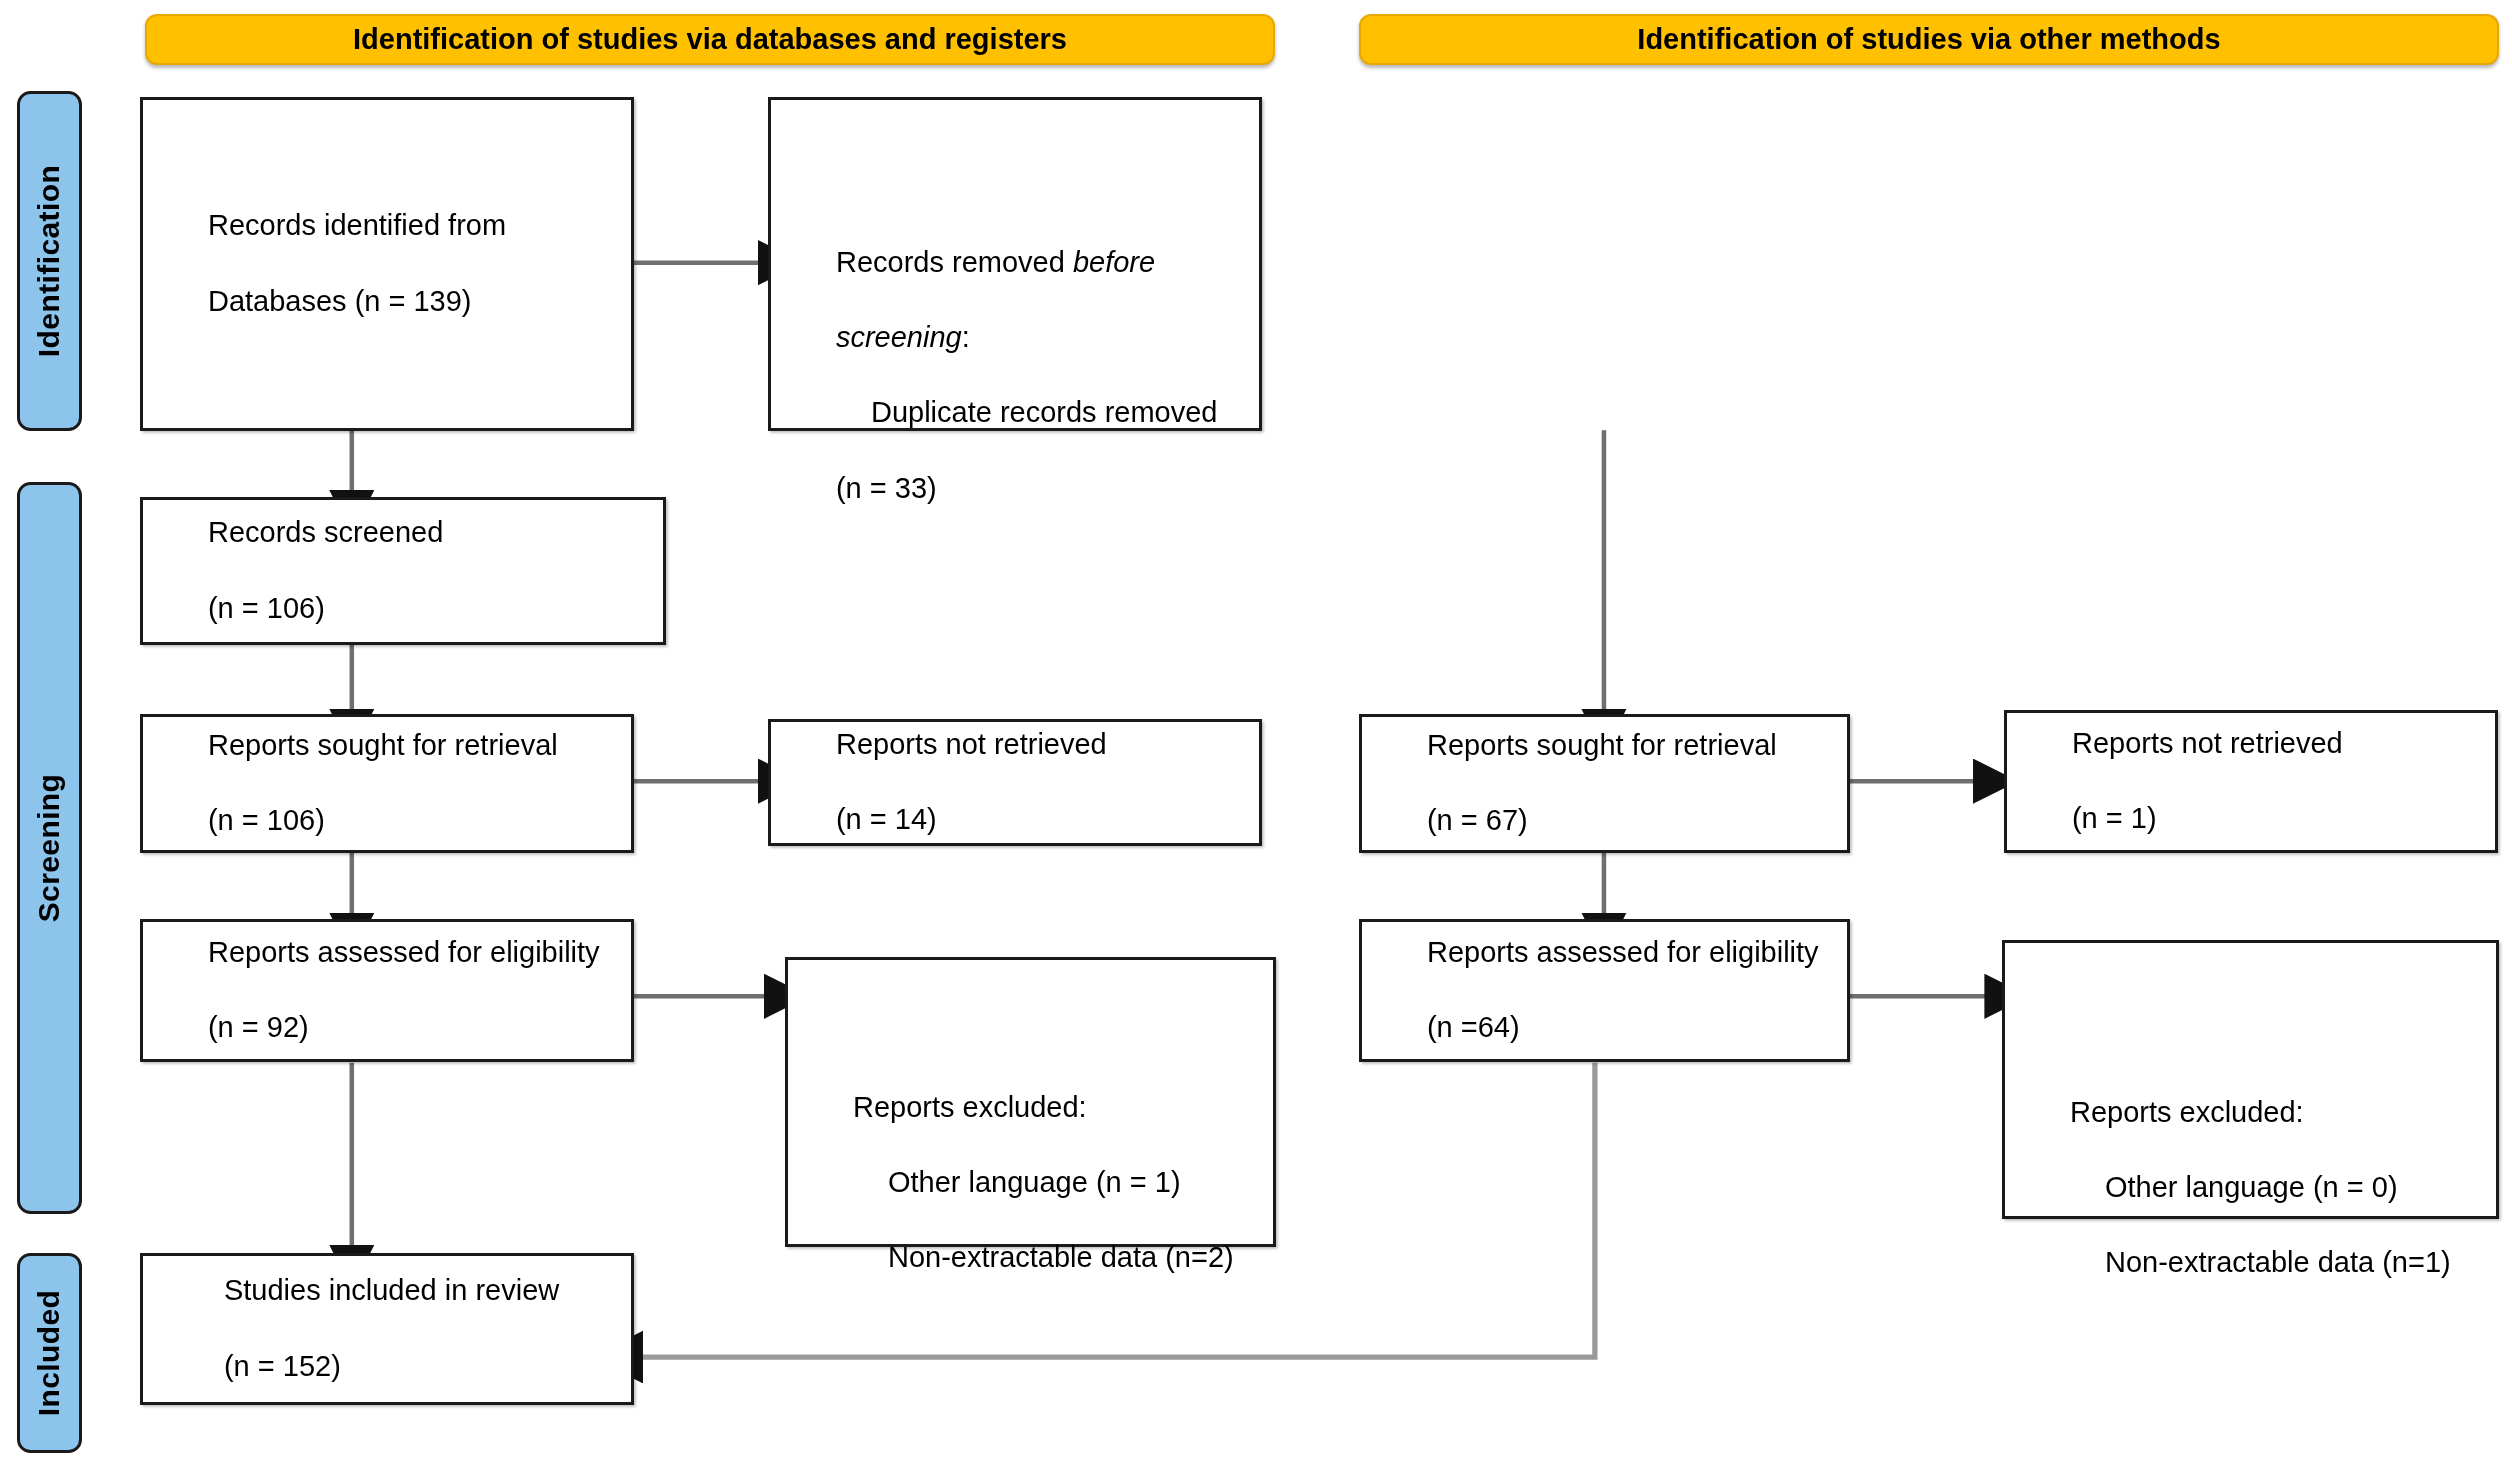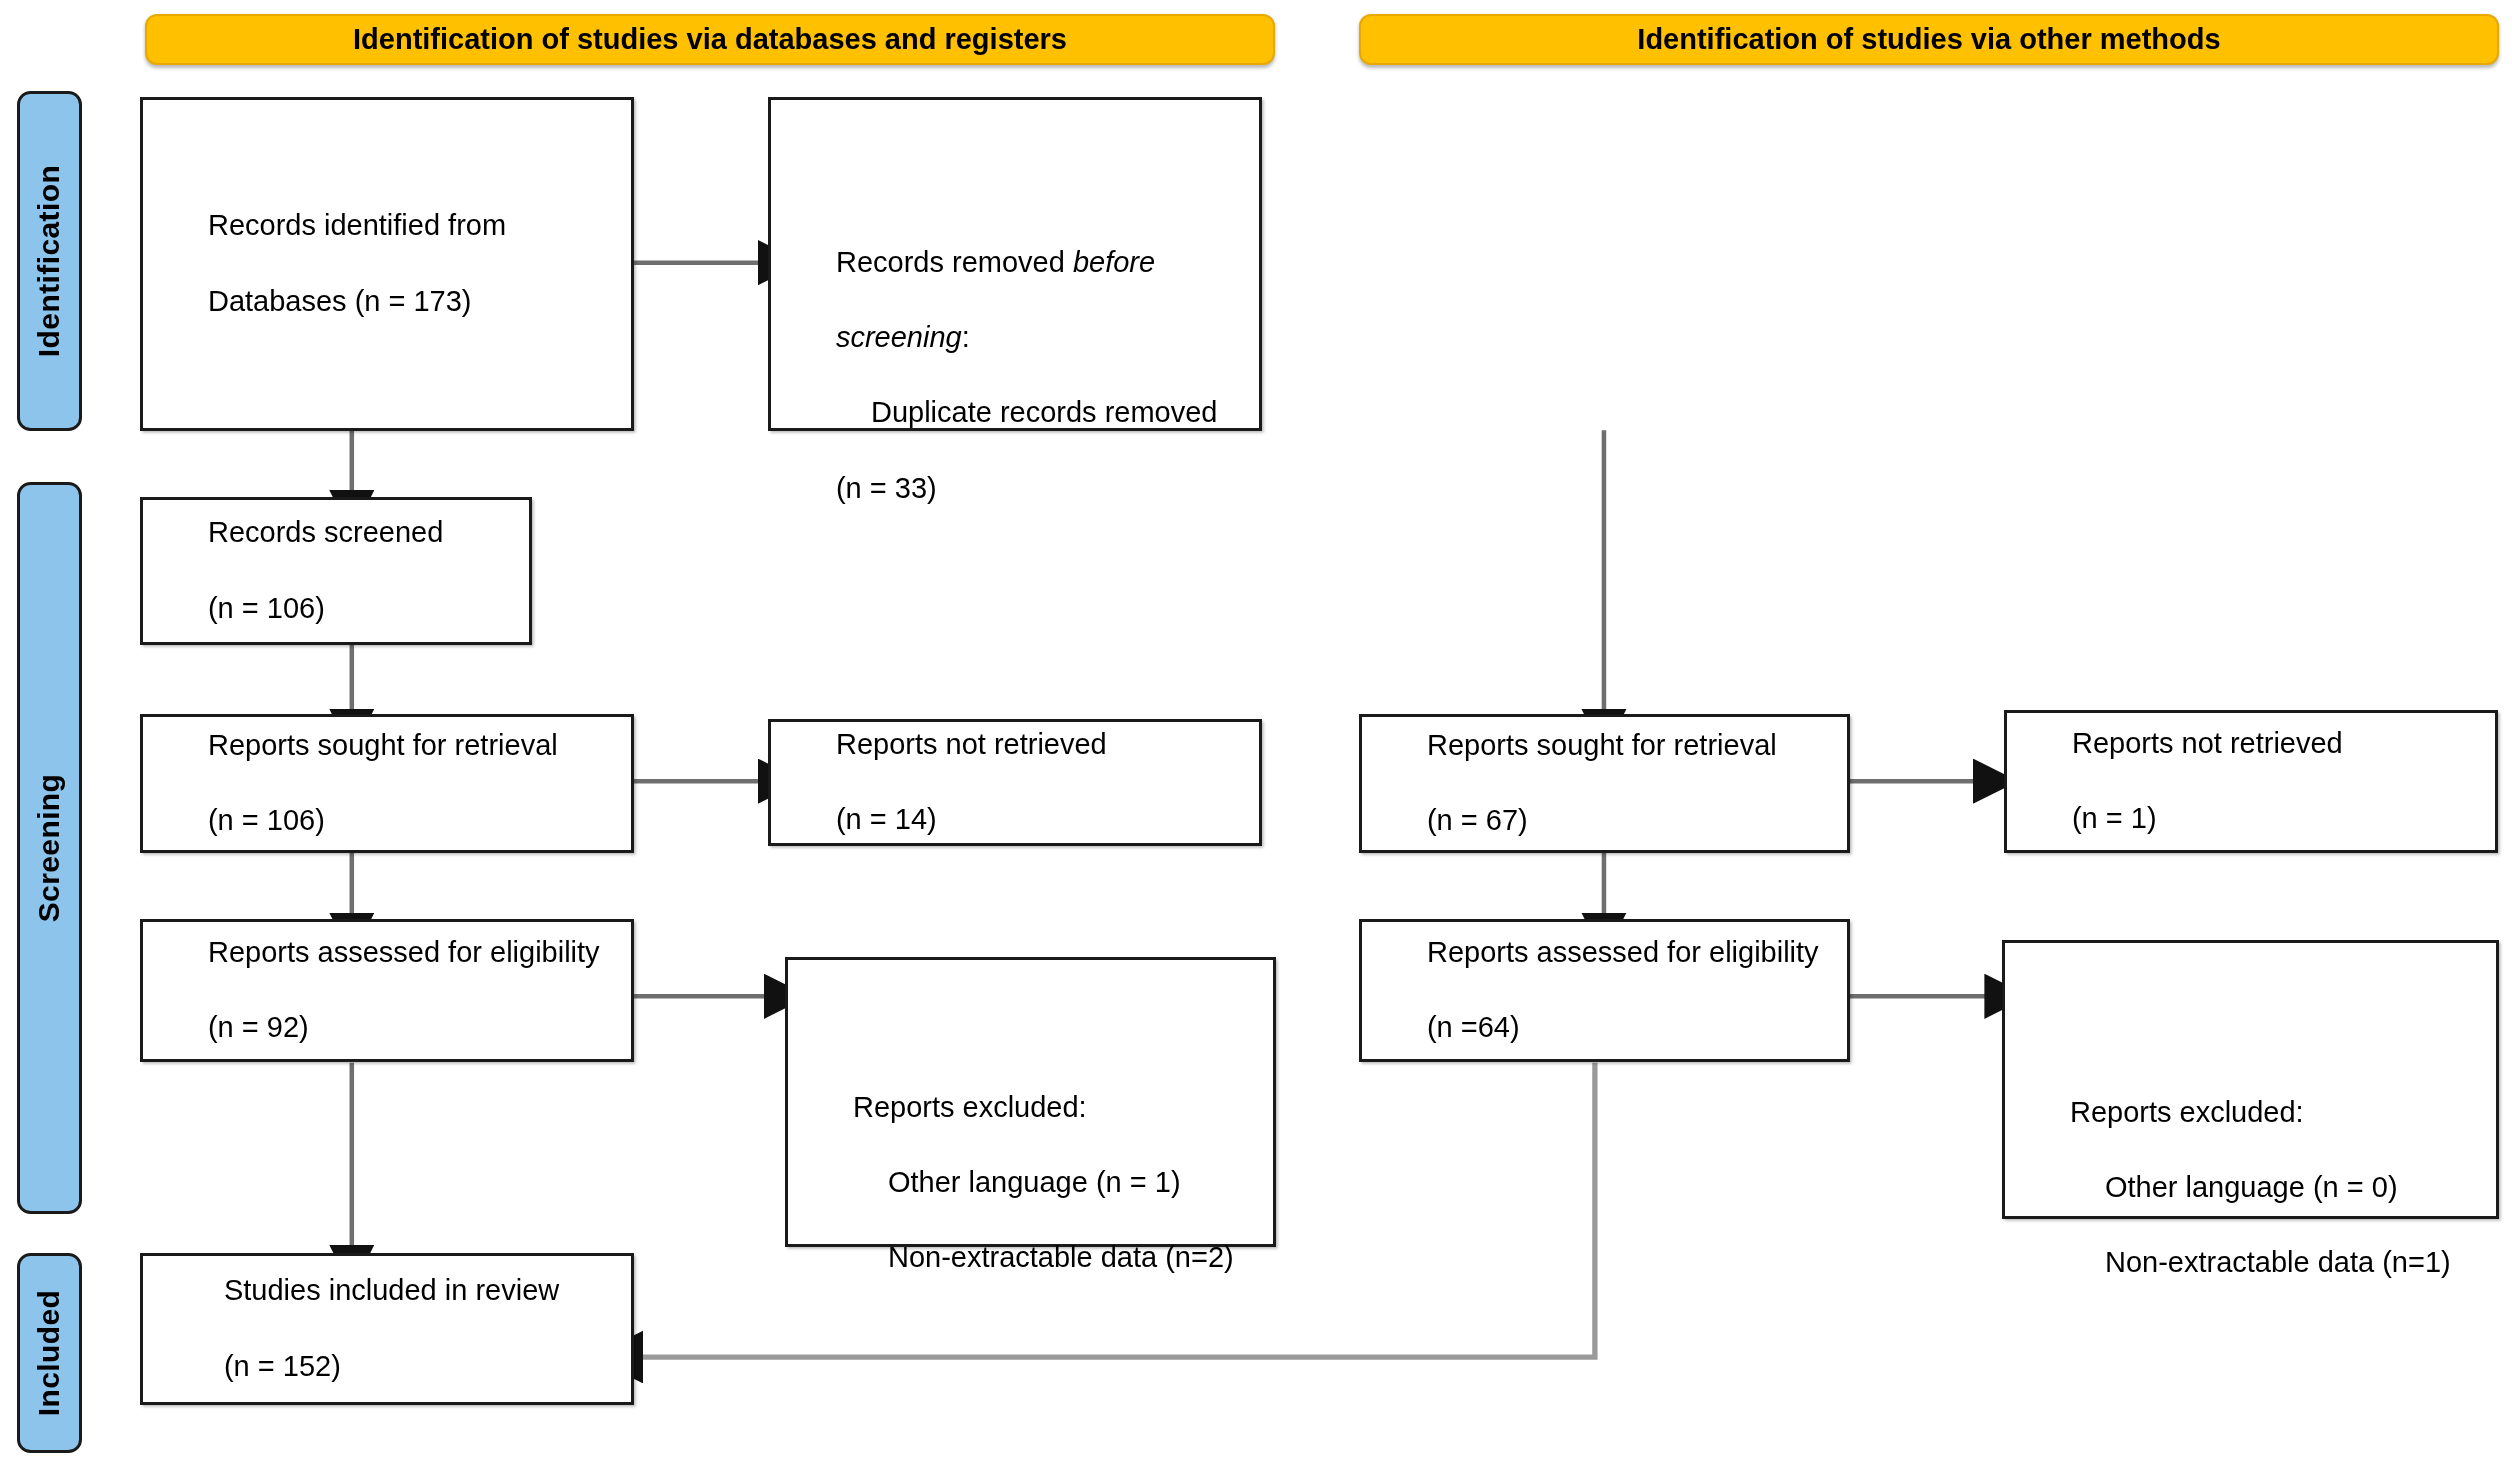--- a/index.html
+++ b/index.html
@@ -148,34 +148,34 @@
     <span class="col-header-label">Identification of studies via databases and registers</span>
   </div>
 
   <div class="col-header" style="left:1359px; top:13.6px; width:1140px; height:51px;">
     <span class="col-header-label">Identification of studies via other methods</span>
   </div>
 
   <div class="node-box" style="left:140px; top:97px; width:494px; height:334px;">
     <div class="node-text">
       <span>Records identified from</span><br>
-      <span>Databases (n = 173)</span>
+      <span>Databases (n = 139)</span>
     </div>
   </div>
 
   <div class="node-box" style="left:768px; top:97px; width:494px; height:334px; justify-content:flex-start; padding-top:106px;">
     <div class="node-text">
       <span>Records removed </span><span class="ital">before</span><br>
       <span class="ital">screening</span><span>:</span><br>
       <span class="ind"></span><span>Duplicate records removed</span><br>
       <span>(n = 33)</span>
     </div>
   </div>
 
-  <div class="node-box" style="left:140px; top:497px; width:392px; height:148px;">
+  <div class="node-box" style="left:140px; top:497px; width:526px; height:148px;">
     <div class="node-text">
       <span>Records screened</span><br>
       <span>(n = 106)</span>
     </div>
   </div>
 
   <div class="node-box" style="left:140px; top:714px; width:494px; height:139px;">
     <div class="node-text">
       <span>Reports sought for retrieval</span><br>
       <span>(n = 106)</span>

